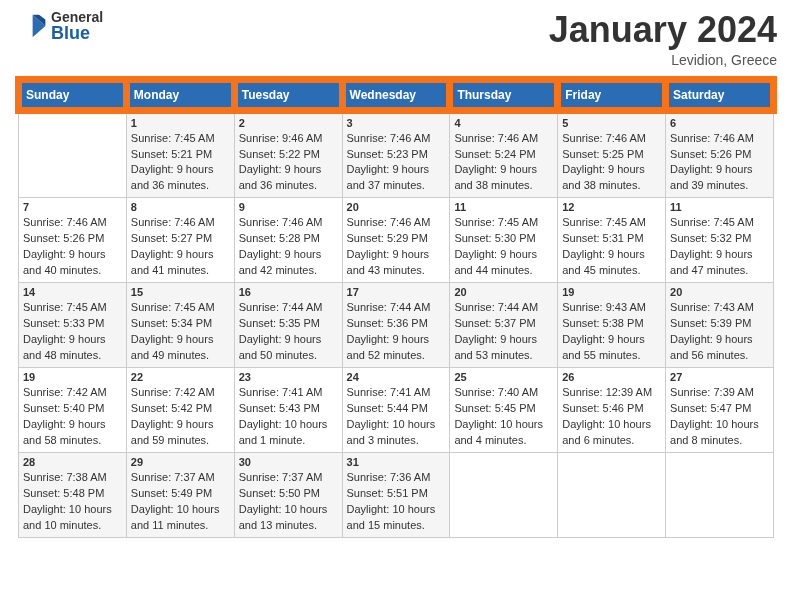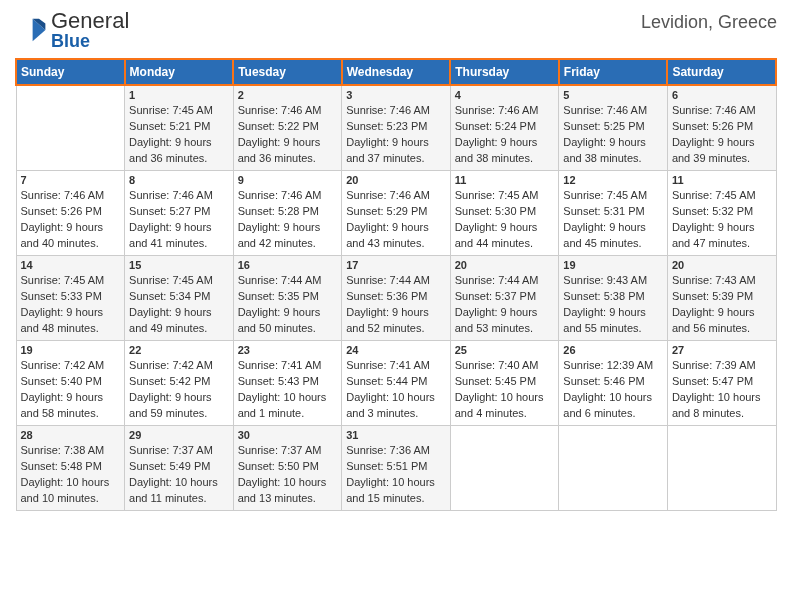--- a/index.html
+++ b/index.html
@@ -26,22 +26,22 @@
       display: flex;
       align-items: center;
       gap: 4px;
     }
     .logo-text {
       display: flex;
       flex-direction: column;
       line-height: 1;
     }
     .logo-general {
-      font-size: 22px;
-      font-weight: normal;
+      font-size: 14px;
+      font-weight: bold;
       color: #333;
     }
     .logo-blue {
       font-size: 18px;
       font-weight: bold;
       color: #1a5fa8;
     }
     .logo-icon {
       width: 32px;
       height: 32px;
@@ -49,37 +49,37 @@
     .title-block {
       text-align: right;
     }
     .month-title {
       font-size: 36px;
       font-weight: bold;
       color: #333;
       line-height: 1.1;
     }
     .location {
-      font-size: 18px;
+      font-size: 14px;
       color: #555;
       margin-top: 2px;
     }
     table {
       width: 100%;
       border-collapse: collapse;
       table-layout: fixed;
     }
     thead th {
       background: #2a6db5;
       color: #fff;
       font-size: 12px;
       font-weight: bold;
       padding: 5px 4px;
       text-align: left;
-      border: 2px solid #f97316;
+      border: 7px solid #f97316;
     }
     tbody td {
       border: 1px solid #ccc;
       vertical-align: top;
       padding: 3px 4px;
       font-size: 9.5px;
       color: #333;
       height: 85px;
     }
     tbody tr:nth-child(odd) td {
@@ -112,20 +112,21 @@
       <svg class="logo-icon" viewBox="0 0 40 40">
         <polygon points="22,6 38,20 22,34" fill="#2a6db5"></polygon>
         <polygon points="22,6 30,6 38,12 38,20" fill="#1a4f8a"></polygon>
       </svg>
       <div class="logo-text">
         <span class="logo-general">General</span>
         <span class="logo-blue">Blue</span>
       </div>
     </div>
     <div class="title-block">
+      <div class="month-title">January 2024</div>
       <div class="location">Levidion, Greece</div>
     </div>
   </div>
 
   <table>
     <thead>
       <tr>
       <th>Sunday</th>
           <th>Monday</th>
           <th>Tuesday</th>
@@ -140,21 +141,21 @@
           <td class="empty-cell"></td>
           <td>
             <div class="day-num">1</div>
             <div class="day-info">Sunrise: 7:45 AM
 Sunset: 5:21 PM
 Daylight: 9 hours
 and 36 minutes.</div>
           </td>
           <td>
             <div class="day-num">2</div>
-            <div class="day-info">Sunrise: 7:46 AM
+            <div class="day-info">Sunrise: 9:46 AM
 Sunset: 5:22 PM
 Daylight: 9 hours
 and 36 minutes.</div>
           </td>
           <td>
             <div class="day-num">3</div>
             <div class="day-info">Sunrise: 7:46 AM
 Sunset: 5:23 PM
 Daylight: 9 hours
 and 37 minutes.</div>

